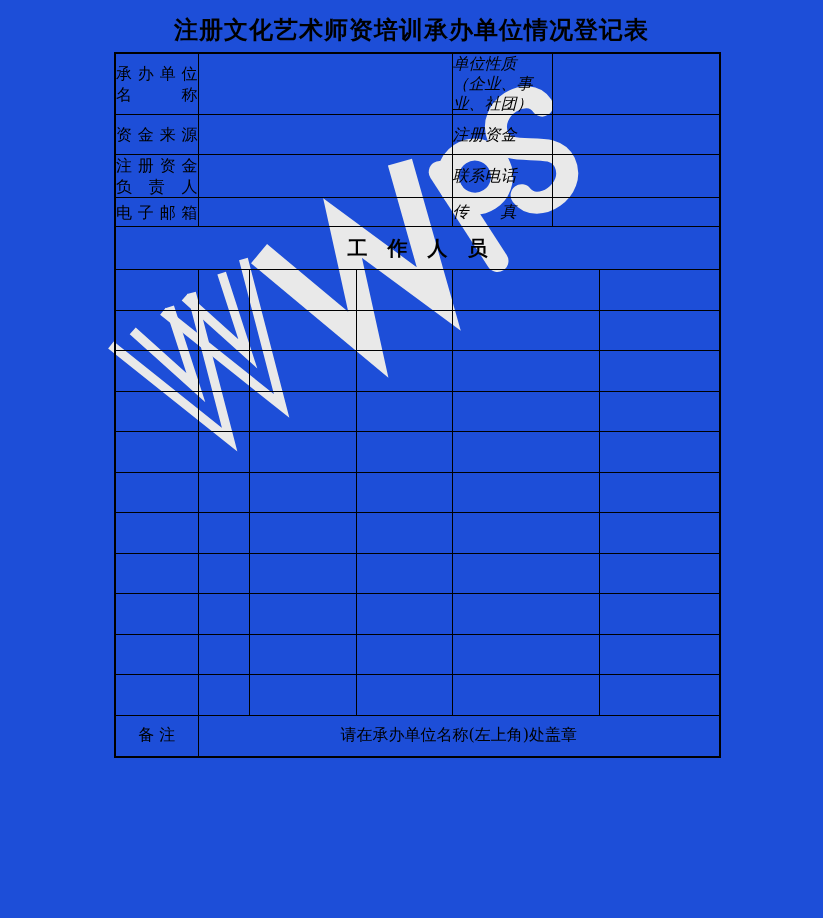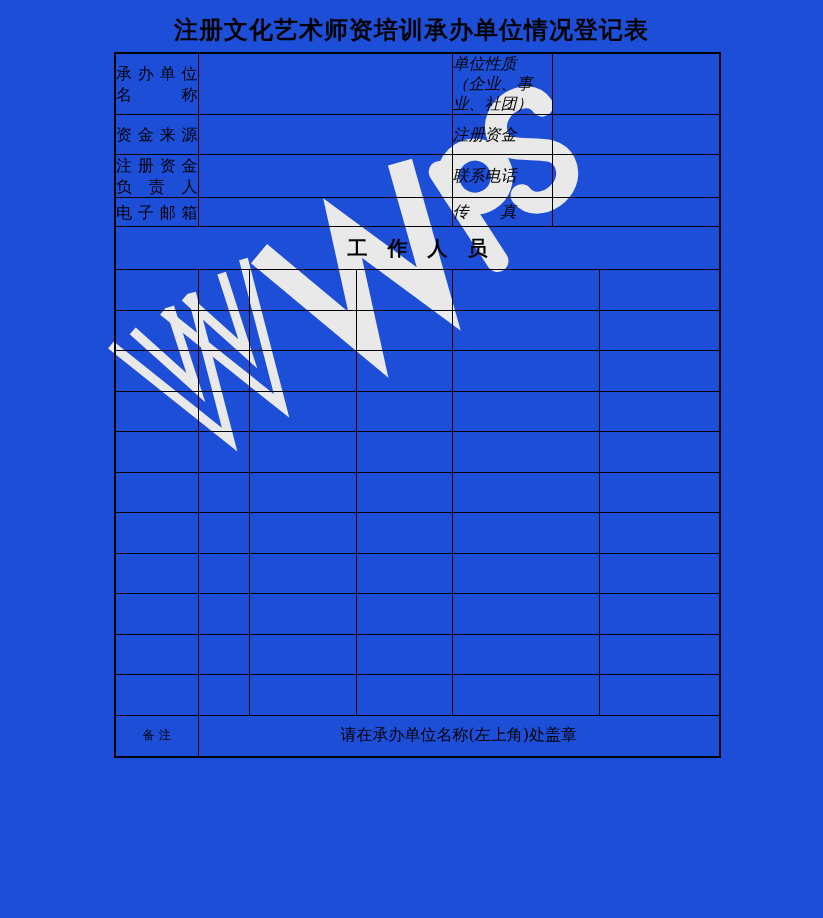--- a/index.html
+++ b/index.html
@@ -56,21 +56,21 @@
   }
   td.section-cell{
     font-size:20px;font-weight:bold;
     text-align:center;
   }
   td.colhead{
     font-size:16px;
     text-align:center;
   }
   td.note-lbl{
-    font-size:12px;
+    font-size:16px;
     text-align:center;
   }
   td.note-text{
     font-size:16px;
     text-align:center;
   }
 </style>
 </head>
 <body>
 

